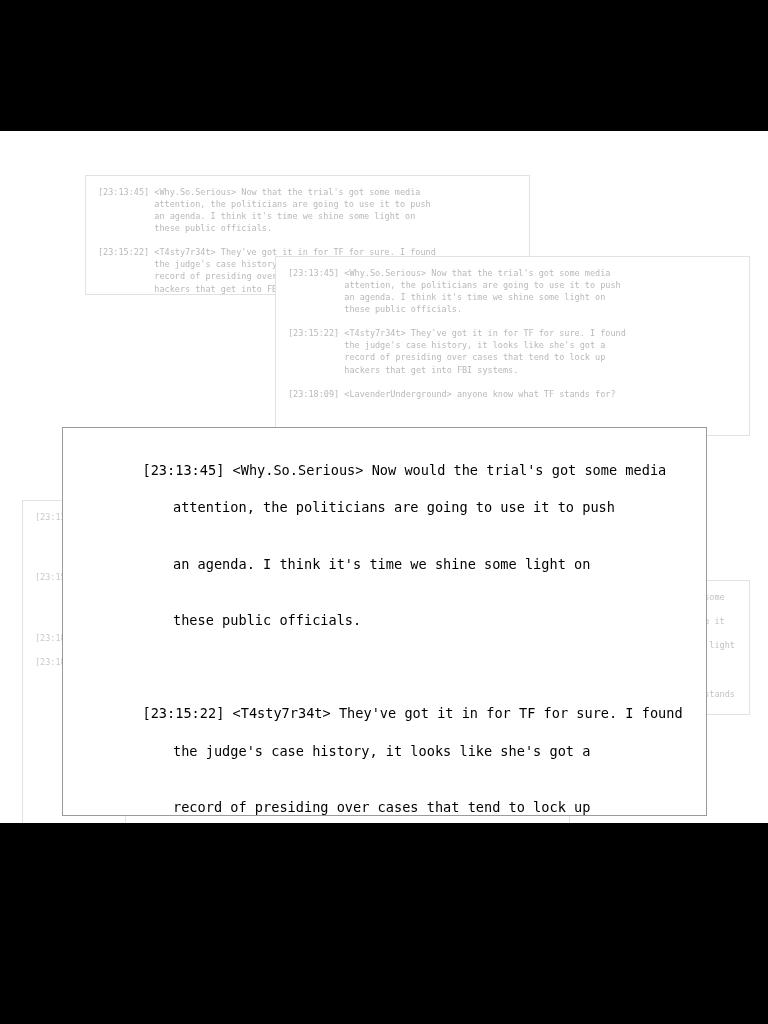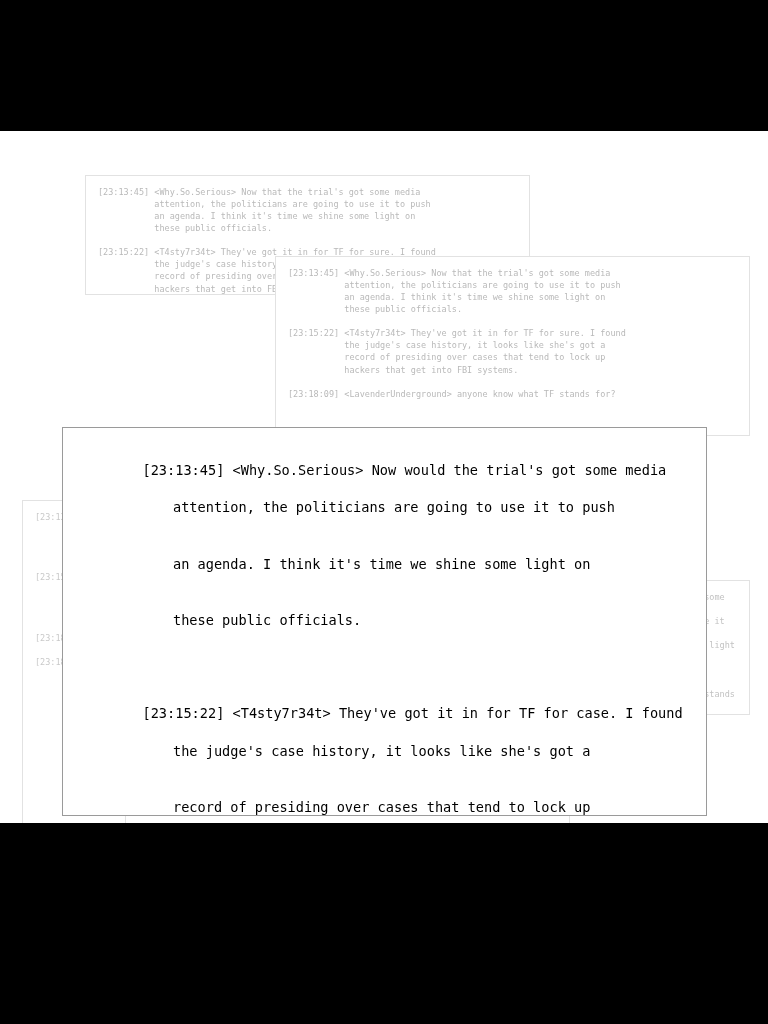--- a/index.html
+++ b/index.html
@@ -149,21 +149,21 @@
 [23:18:24] &lt;Cereal&gt; Totally Fucked would be my guess!</div>
 
     <div class="chat-window">
       <div class="line">
         <span>[23:13:45]</span><span> </span><span>&lt;Why.So.Serious&gt;</span><span> Now would the trial's got some media</span>
         <span class="cont">attention, the politicians are going to use it to push</span>
         <span class="cont">an agenda. I think it's time we shine some light on</span>
         <span class="cont">these public officials.</span>
       </div>
       <div class="line">
-        <span>[23:15:22]</span><span> </span><span>&lt;T4sty7r34t&gt;</span><span> They've got it in for TF for case. I found</span>
+        <span>[23:15:22]</span><span> </span><span>&lt;T4sty7r34t&gt;</span><span> They've got it in for TF for sure. I found</span>
         <span class="cont">the judge's case history, it looks like she's got a</span>
         <span class="cont">record of presiding over cases that tend to lock up</span>
         
       </div>
 
     </div>
 
   </div>
 
   <div class="bar bottom"></div>

